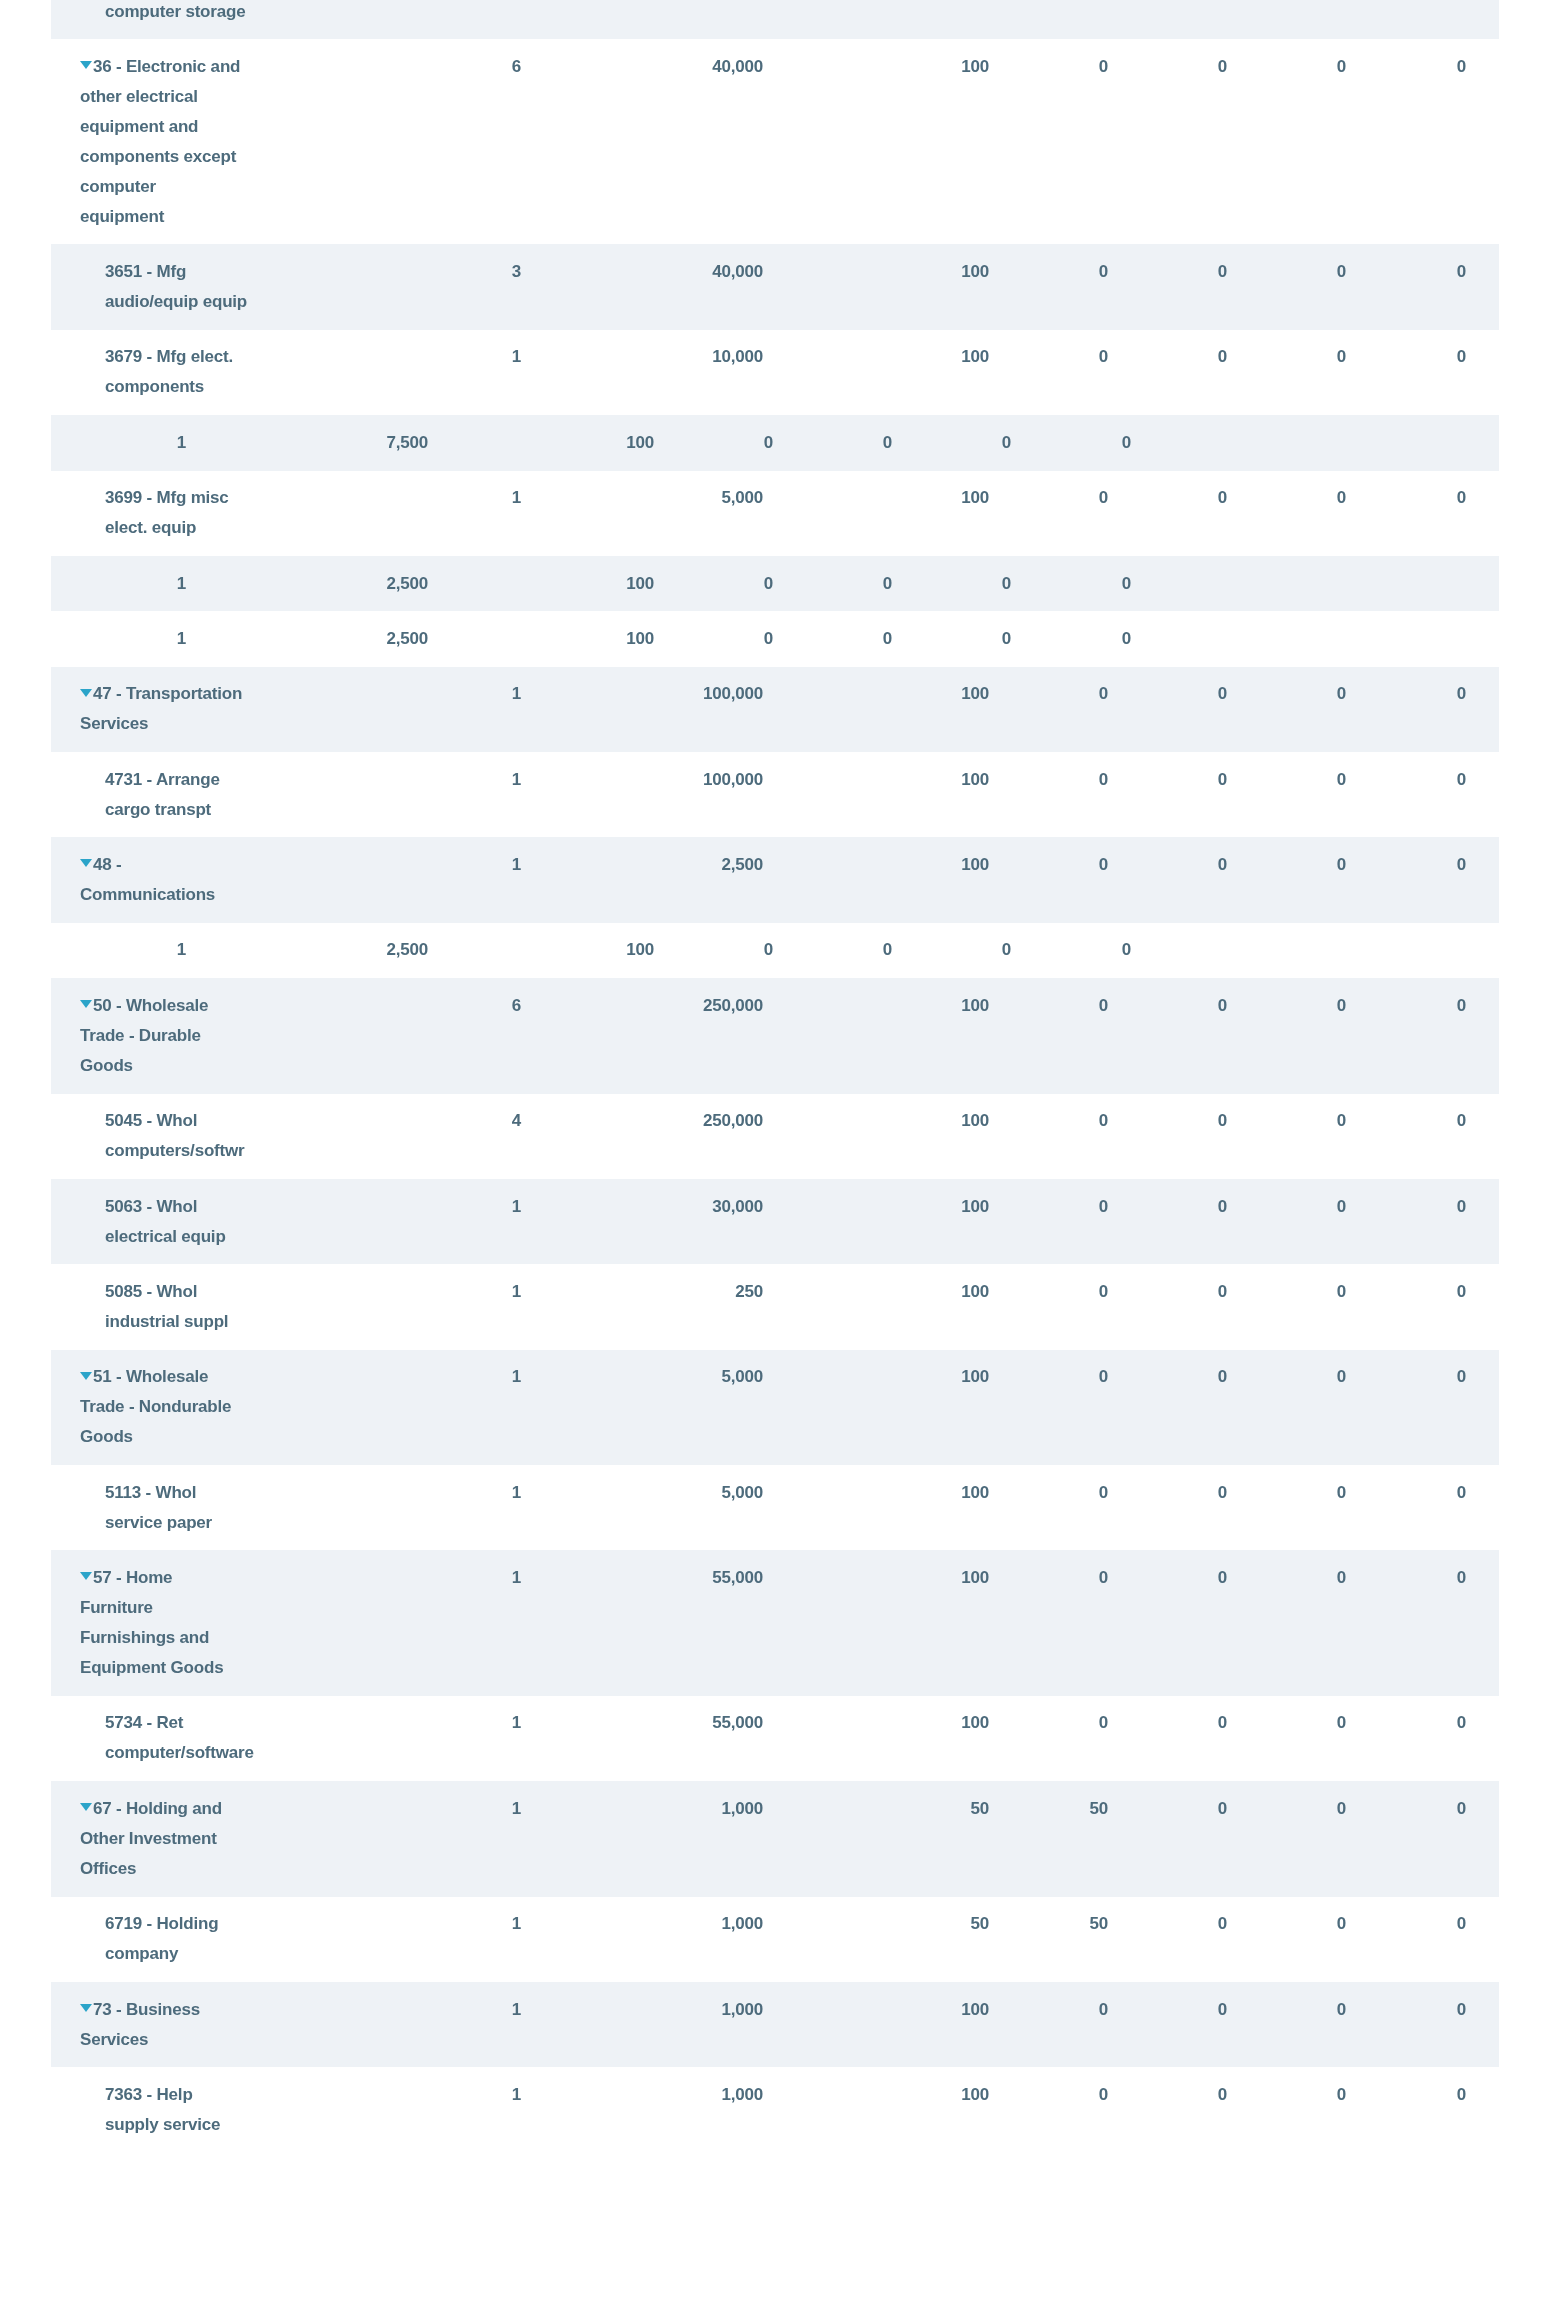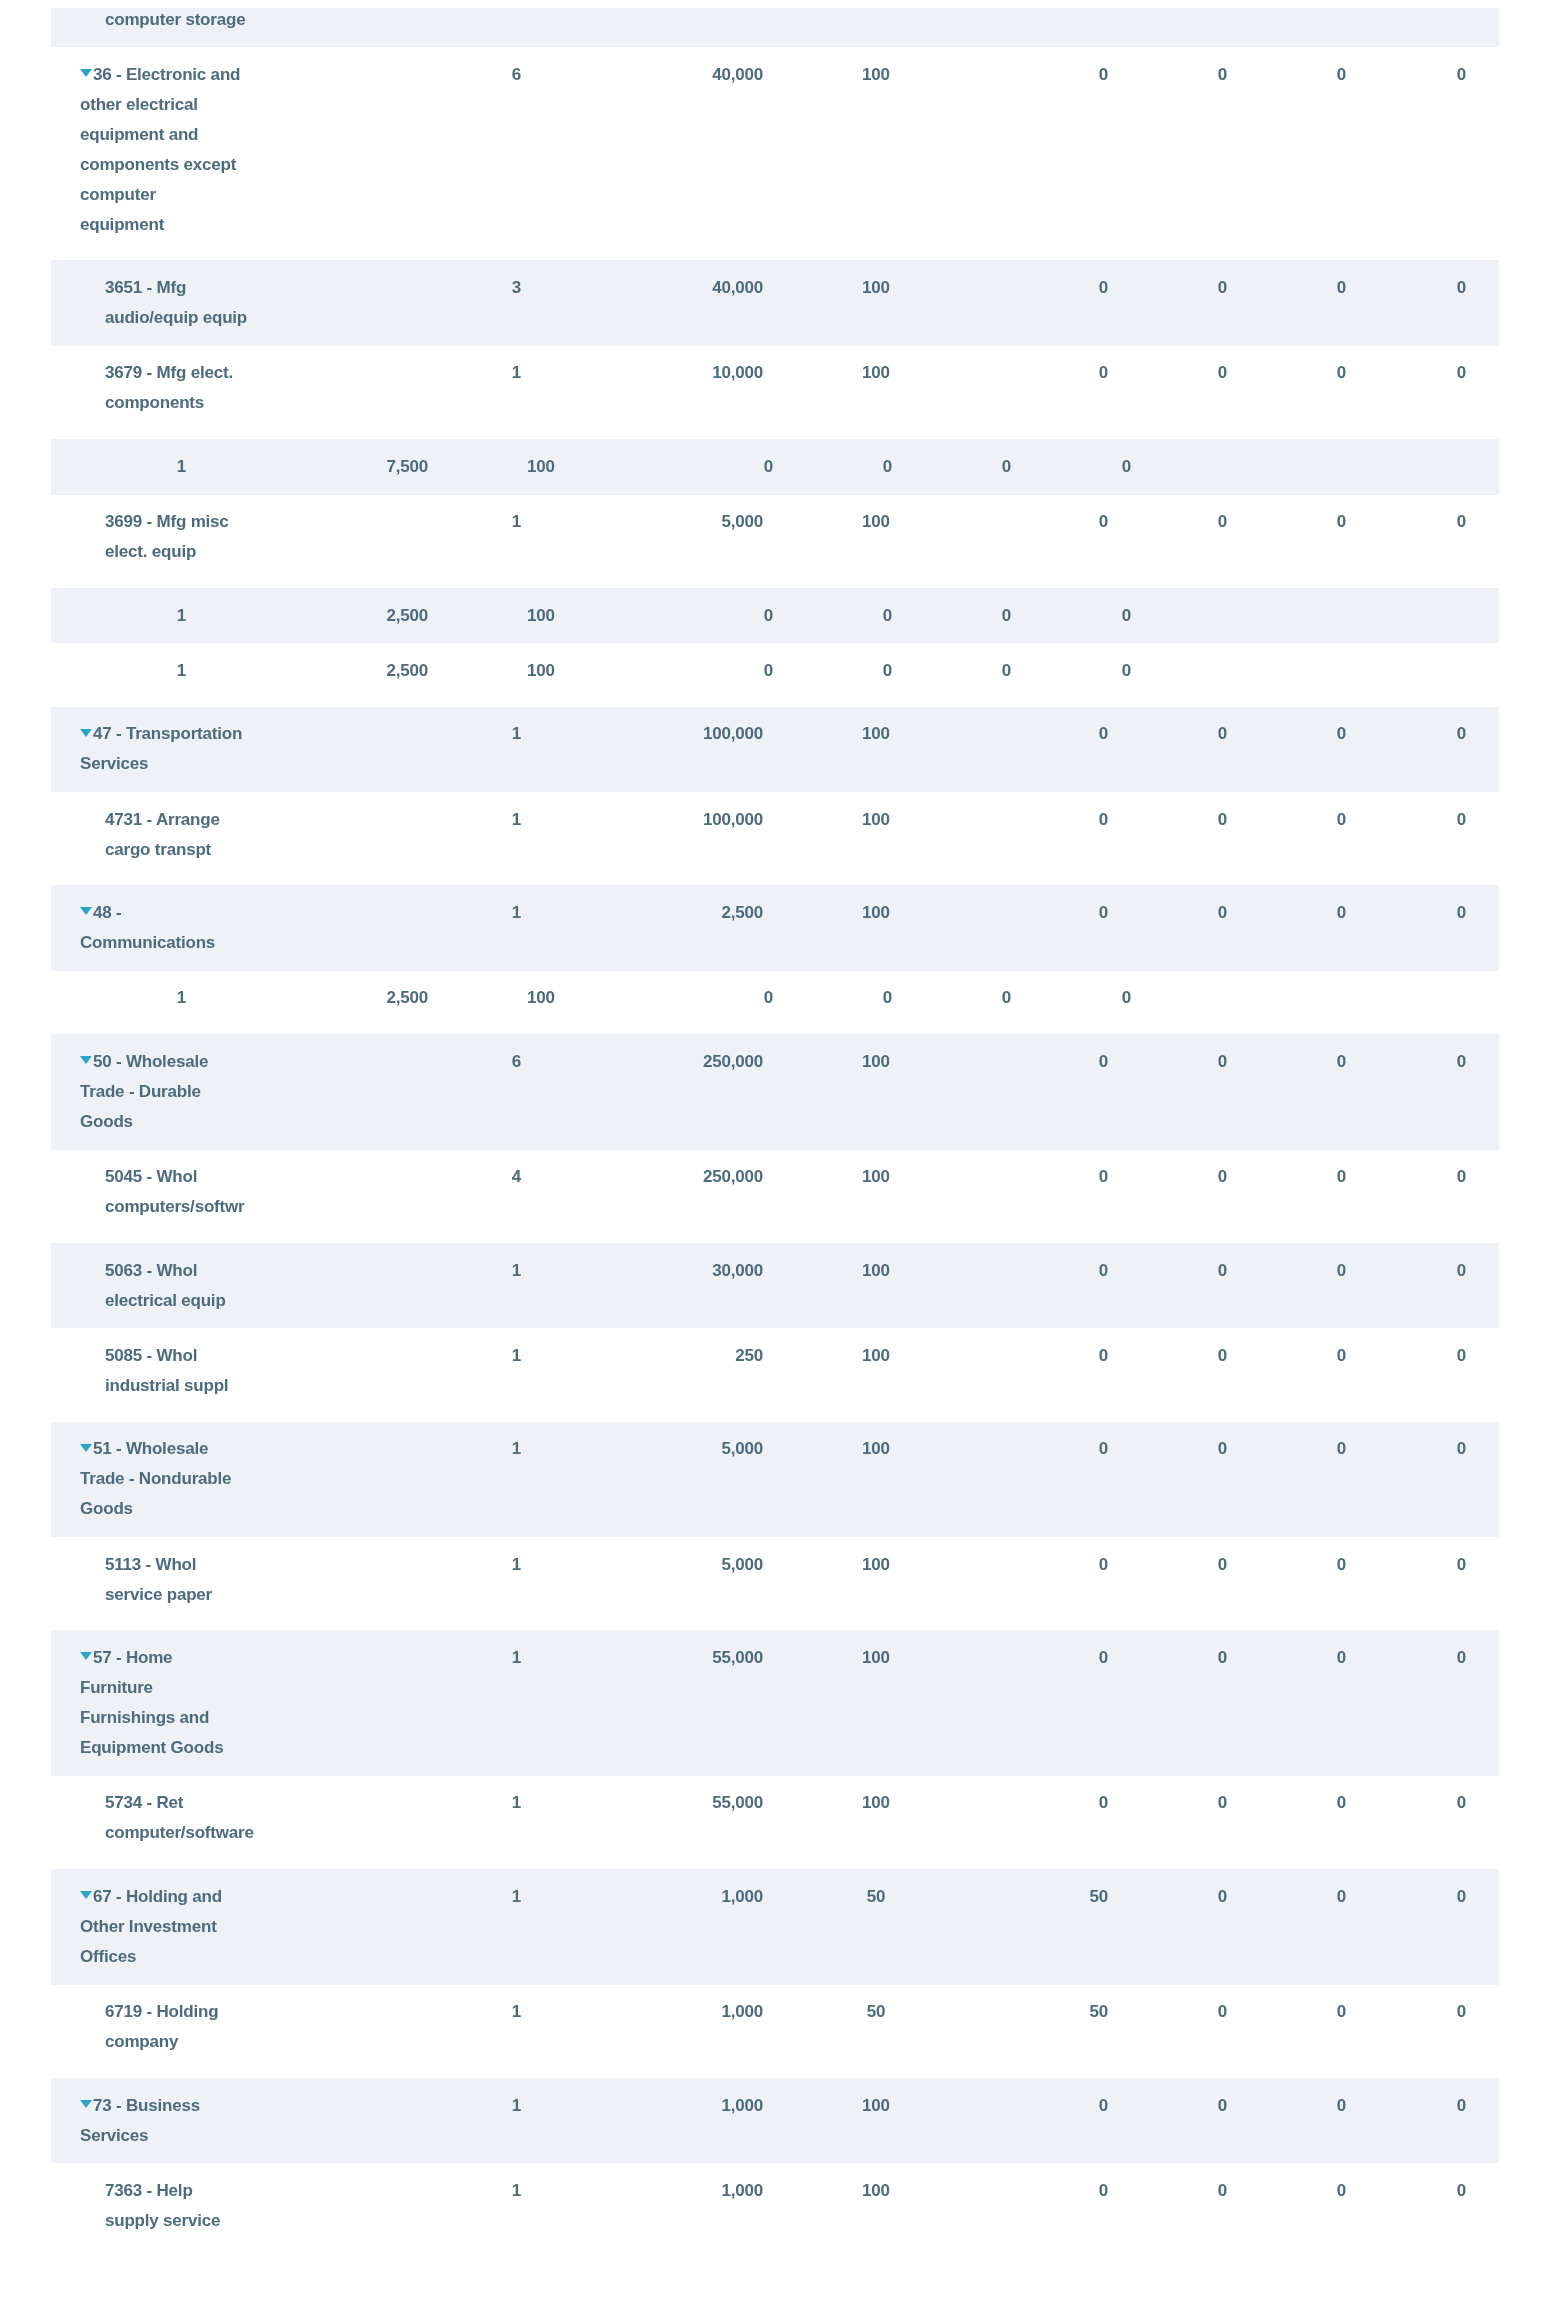--- a/index.html
+++ b/index.html
@@ -23,35 +23,35 @@
     left:51px;
     top:0;
     width:1448px;
   }
   .row{
     display:flex;
     align-items:flex-start;
     padding:12.7px 0;
     background:var(--row-bg);
   }
-  .row.alt{background:var(--row-alt-bg);margin-top:8px;}
+  .row.alt{background:var(--row-alt-bg);}
   .row.partial{
     height:39px;
     overflow:hidden;
     padding:0;
   }
   .row.partial .cell{padding-top:0;margin-top:-2.7px;}
   .cell{line-height:30px;}
   .cell.name{width:335px;}
   .cell.name.group{padding-left:29px;}
   .cell.name.child{padding-left:54px;}
   .cell.num{text-align:right;}
   .cell.c0{width:135px;}
   .cell.c1{width:242px;}
-  .cell.c2{width:226px;text-align:center;}
+  .cell.c2{width:226px;}
   .cell.c3{width:119px;}
   .cell.c4{width:119px;}
   .cell.c5{width:119px;}
   .cell.c6{width:120px;}
   .name .line{display:block;}
   .tri{
     display:inline-block;
     width:0;height:0;
     border-left:6.3px solid transparent;
     border-right:6.3px solid transparent;

